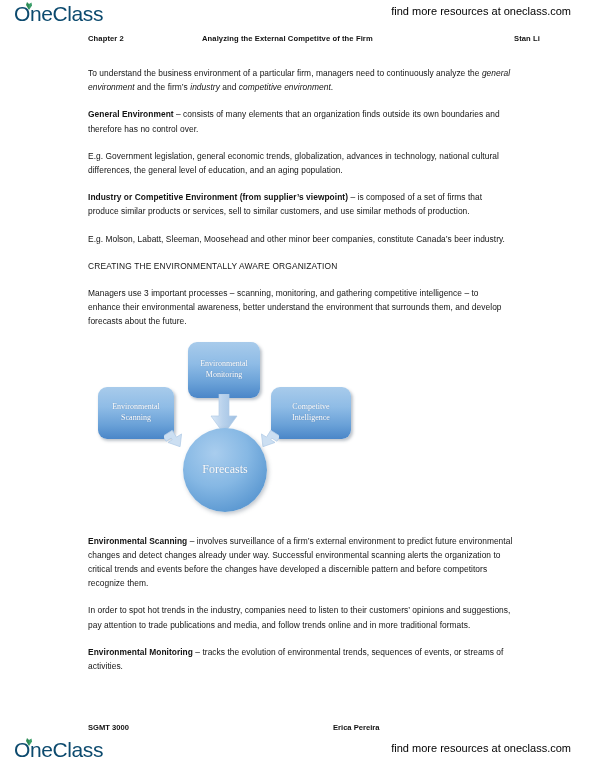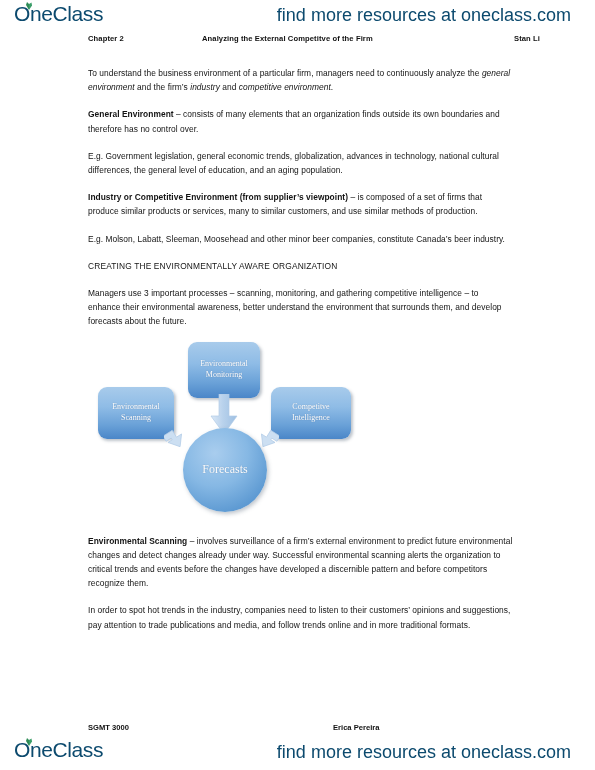--- a/index.html
+++ b/index.html
@@ -36,22 +36,22 @@
     position: absolute;
     left: 10px;
     top: 0px;
     width: 10px;
     height: 8px;
   }
   .wm-tagline {
     position: absolute;
     right: 24px;
     top: 5px;
-    font-size: 18px;
-    color: #0c4a6e;
+    font-size: 11px;
+    color: #000000;
     white-space: nowrap;
   }
 
   
   .doc-header {
     position: absolute;
     left: 88px;
     right: 55px;
     top: 34px;
     font-size: 7.6px;
@@ -189,21 +189,21 @@
 </div>
 
 <div class="doc-body">
 
   <p class="para"><span>To understand the business environment of a particular firm, managers need to continuously analyze the </span><i>general environment</i><span> and the firm’s </span><i>industry</i><span> and </span><i>competitive environment</i><span>.</span></p>
 
   <p class="para"><b>General Environment</b><span> – consists of many elements that an organization finds outside its own boundaries and therefore has no control over.</span></p>
 
   <p class="para">E.g. Government legislation, general economic trends, globalization, advances in technology, national cultural differences, the general level of education, and an aging population.</p>
 
-  <p class="para"><b>Industry or Competitive Environment (from supplier’s viewpoint)</b><span> – is composed of a set of firms that produce similar products or services, many to similar customers, and use similar methods of production.</span></p>
+  <p class="para"><b>Industry or Competitive Environment (from supplier’s viewpoint)</b><span> – is composed of a set of firms that produce similar products or services, sell to similar customers, and use similar methods of production.</span></p>
 
   <p class="para">E.g. Molson, Labatt, Sleeman, Moosehead and other minor beer companies, constitute Canada’s beer industry.</p>
 
   <p class="para caps">CREATING THE ENVIRONMENTALLY AWARE ORGANIZATION</p>
 
   <p class="para">Managers use 3 important processes – scanning, monitoring, and gathering competitive intelligence – to enhance their environmental awareness, better understand the environment that surrounds them, and develop forecasts about the future.</p>
 
   <div class="diagram">
 
     <div class="node node-monitoring">
@@ -239,20 +239,21 @@
 
     <div class="circle-forecasts">
       <span>Forecasts</span>
     </div>
   </div>
 
   <p class="para"><b>Environmental Scanning</b><span> – involves surveillance of a firm’s external environment to predict future environmental changes and detect changes already under way. Successful environmental scanning alerts the organization to critical trends and events before the changes have developed a discernible pattern and before competitors recognize them.</span></p>
 
   <p class="para">In order to spot hot trends in the industry, companies need to listen to their customers’ opinions and suggestions, pay attention to trade publications and media, and follow trends online and in more traditional formats.</p>
 
+  <p class="para"><b>Environmental Monitoring</b><span> – tracks the evolution of environmental trends, sequences of events, or streams of activities.</span></p>
 
 </div>
 
 <div class="doc-footer">
   <span class="df-course">SGMT 3000</span>
   <span class="df-name">Erica Pereira</span>
 </div>
 
 <div class="wm-footer">
   <div class="wm-logo">

